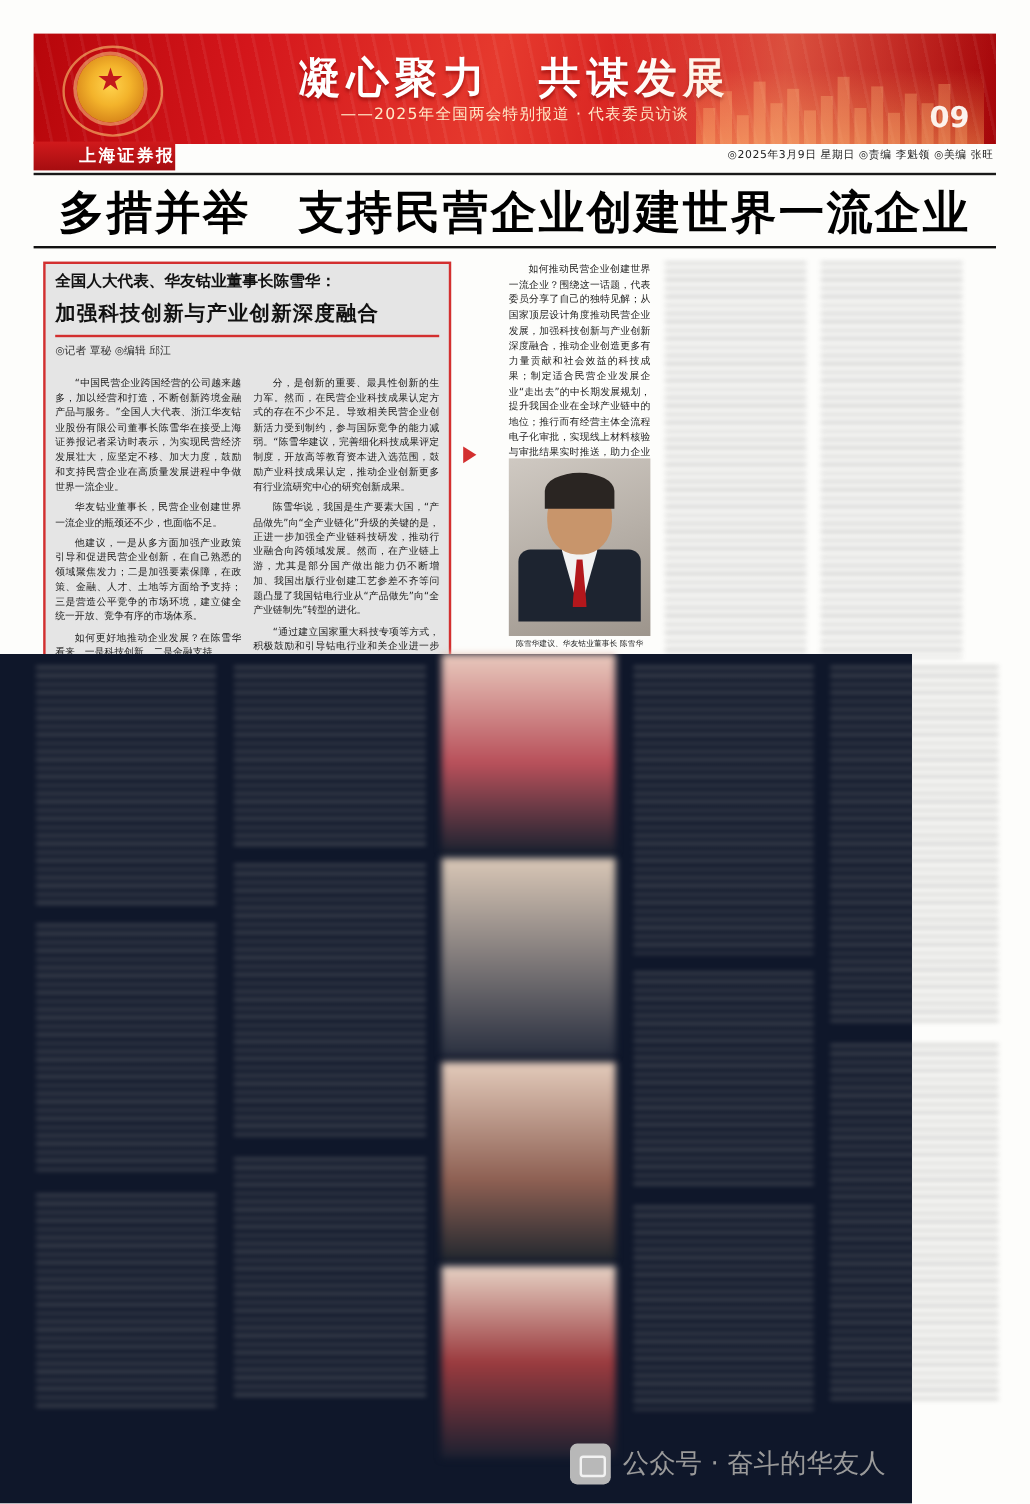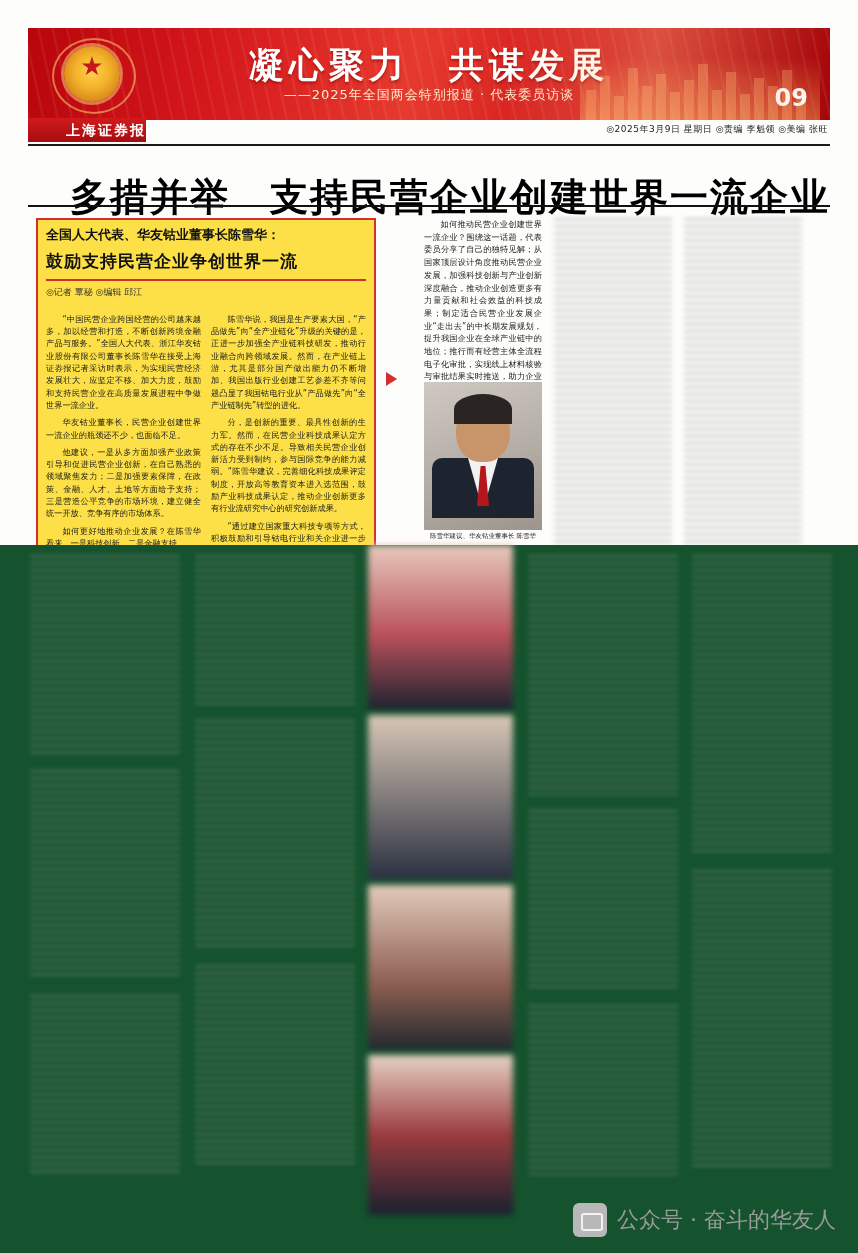--- a/index.html
+++ b/index.html
@@ -78,36 +78,36 @@
     color:#fff;font-family:"DejaVu Sans",sans-serif;font-size:14px;font-weight:bold;
     letter-spacing:2px;text-align:right;line-height:24px;
   }
   .headbar-meta{
     position:absolute;right:2px;top:3px;
     font-family:"DejaVu Sans", sans-serif;font-size:9px;color:#222;letter-spacing:.5px;
   }
 
   
   .headline{
-    position:absolute;left:28px;top:152px;width:802px;text-align:right;
-    font-family:"DejaVu Sans", sans-serif;
-    font-weight:bold;font-size:38px;letter-spacing:2px;color:#000;margin-top:20px;
+    position:absolute;left:28px;top:152px;width:802px;text-align:center;
+    font-family:"DejaVu Sans", sans-serif;
+    font-weight:bold;font-size:38px;letter-spacing:2px;color:#000;
   }
   .headline-rule{
     position:absolute;left:28px;top:205px;width:802px;height:2px;background:#111;
   }
 
   
   .region{
     position:absolute;left:28px;top:212px;width:802px;height:340px;
   }
 
   .boxed{
     position:absolute;left:8px;top:6px;width:340px;height:330px;
-    border:2px solid #d32f2f;background:#fde047;
+    border:2px solid #d32f2f;background:#e5e5e5;
     padding:6px 8px;box-sizing:border-box;
   }
   .lead{
     font-family:"DejaVu Sans", sans-serif;
     font-size:13px;font-weight:bold;color:#111;line-height:1.45;
   }
   .subhead{
     font-family:"DejaVu Sans", sans-serif;
     font-size:17px;font-weight:bold;color:#111;margin-top:5px;letter-spacing:1px;
   }
@@ -170,22 +170,22 @@
     position:absolute;left:396px;top:320px;width:118px;text-align:center;
     font-family:"DejaVu Sans", sans-serif;font-size:6.5px;color:#222;
   }
 
   .col-r{
     position:absolute;left:526px;top:6px;width:270px;height:330px;
   }
 
   
   .lower{
-    position:absolute;left:0;top:545px;width:858px;height:708px;
-    background:#14532d;
+    position:absolute;left:0;top:545px;width:760px;height:708px;
+    background:#0f172a;
     filter:blur(0px);
   }
   .blurblock{
     position:absolute;
     background:repeating-linear-gradient(180deg,#8d8d8d 0px,#8d8d8d 2px,rgba(0,0,0,0) 3px,rgba(0,0,0,0) 7px);
     opacity:.45;
     filter:blur(2.2px);
   }
   .blurphoto{
     position:absolute;filter:blur(3px);
@@ -245,34 +245,34 @@
     <div class="headbar-meta">◎2025年3月9日 星期日 ◎责编 李魁领 ◎美编 张旺</div>
   </div>
 
   <div class="headline">多措并举　支持民营企业创建世界一流企业</div>
   <div class="headline-rule"></div>
 
   <div class="region">
 
     <div class="boxed">
       <div class="lead">全国人大代表、华友钴业董事长陈雪华：</div>
-      <div class="subhead">鼓励支持民营企业争创世界一流</div>
+      <div class="subhead">加强科技创新与产业创新深度融合</div>
       <div class="redline"></div>
       <div class="byline">◎记者 覃秘 ◎编辑 邱江</div>
       <div class="cols2">
         <div class="body-col">
           <p>“中国民营企业跨国经营的公司越来越多，加以经营和打造，不断创新跨境金融产品与服务。”全国人大代表、浙江华友钴业股份有限公司董事长陈雪华在接受上海证券报记者采访时表示，为实现民营经济发展壮大，应坚定不移、加大力度，鼓励和支持民营企业在高质量发展进程中争做世界一流企业。</p>
           <p>华友钴业董事长，民营企业创建世界一流企业的瓶颈还不少，也面临不足。</p>
           <p>他建议，一是从多方面加强产业政策引导和促进民营企业创新，在自己熟悉的领域聚焦发力；二是加强要素保障，在政策、金融、人才、土地等方面给予支持；三是营造公平竞争的市场环境，建立健全统一开放、竞争有序的市场体系。</p>
           <p>如何更好地推动企业发展？在陈雪华看来，一是科技创新，二是金融支持。</p>
           <p>“民营企业作为科技创新的重要组成部分，是创新的主体、最具性活创新的生力军。”他说。</p>
         </div>
         <div class="body-col">
+          <p>分，是创新的重要、最具性创新的生力军。然而，在民营企业科技成果认定方式的存在不少不足。导致相关民营企业创新活力受到制约，参与国际竞争的能力减弱。“陈雪华建议，完善细化科技成果评定制度，开放高等教育资本进入选范围，鼓励产业科技成果认定，推动企业创新更多有行业流研究中心的研究创新成果。</p>
           <p>陈雪华说，我国是生产要素大国，“产品做先”向“全产业链化”升级的关键的是，正进一步加强全产业链科技研发，推动行业融合向跨领域发展。然而，在产业链上游，尤其是部分国产做出能力仍不断增加、我国出版行业创建工艺参差不齐等问题凸显了我国钴电行业从“产品做先”向“全产业链制先”转型的进化。</p>
-          <p>分，是创新的重要、最具性创新的生力军。然而，在民营企业科技成果认定方式的存在不少不足。导致相关民营企业创新活力受到制约，参与国际竞争的能力减弱。“陈雪华建议，完善细化科技成果评定制度，开放高等教育资本进入选范围，鼓励产业科技成果认定，推动企业创新更多有行业流研究中心的研究创新成果。</p>
           <p>“通过建立国家重大科技专项等方式，积极鼓励和引导钴电行业和关企业进一步加大科技研发。”陈雪华建议，对当前钴电产业各环节在国产做替代进行针对性的提点提升，建立相当的重点攻关与战略进程，制定“整电钴电行业重大保护”等行业标准，进一步推动钴电产业链整体发展。</p>
           <p>“进一步加大对‘走出去’中资企业特别是民营企业的全方位金融支持力度，鼓励加强跨境金融服务体系建设，不断创新跨境金融产品与服务，切实为中资企业‘走出去’保驾护航。”陈雪华表示。</p>
         </div>
       </div>
     </div>
 
     <div class="col-c">
       <div class="arrow"></div>
     </div>
 

